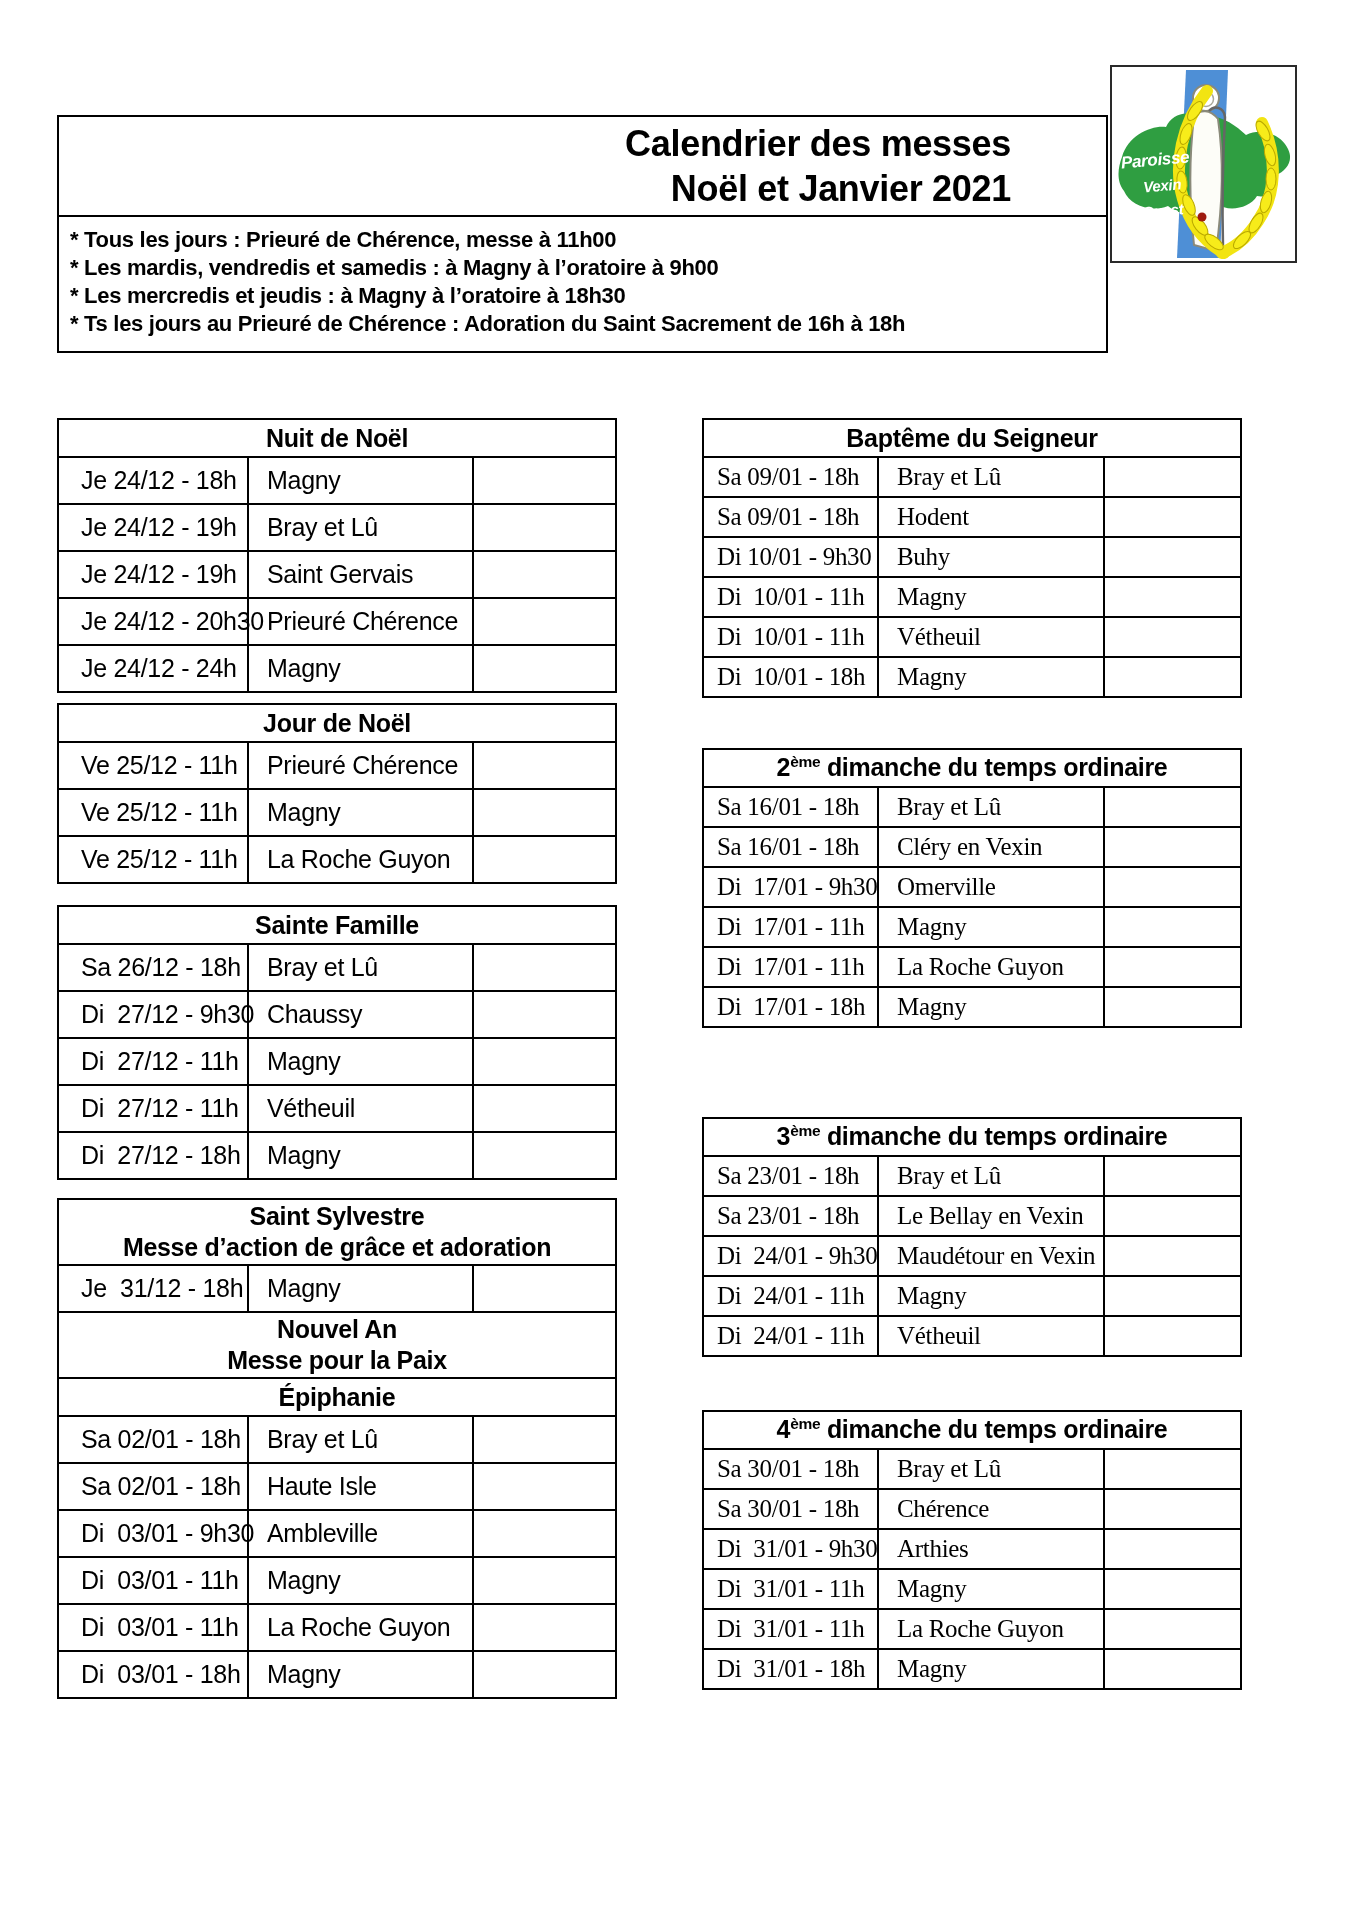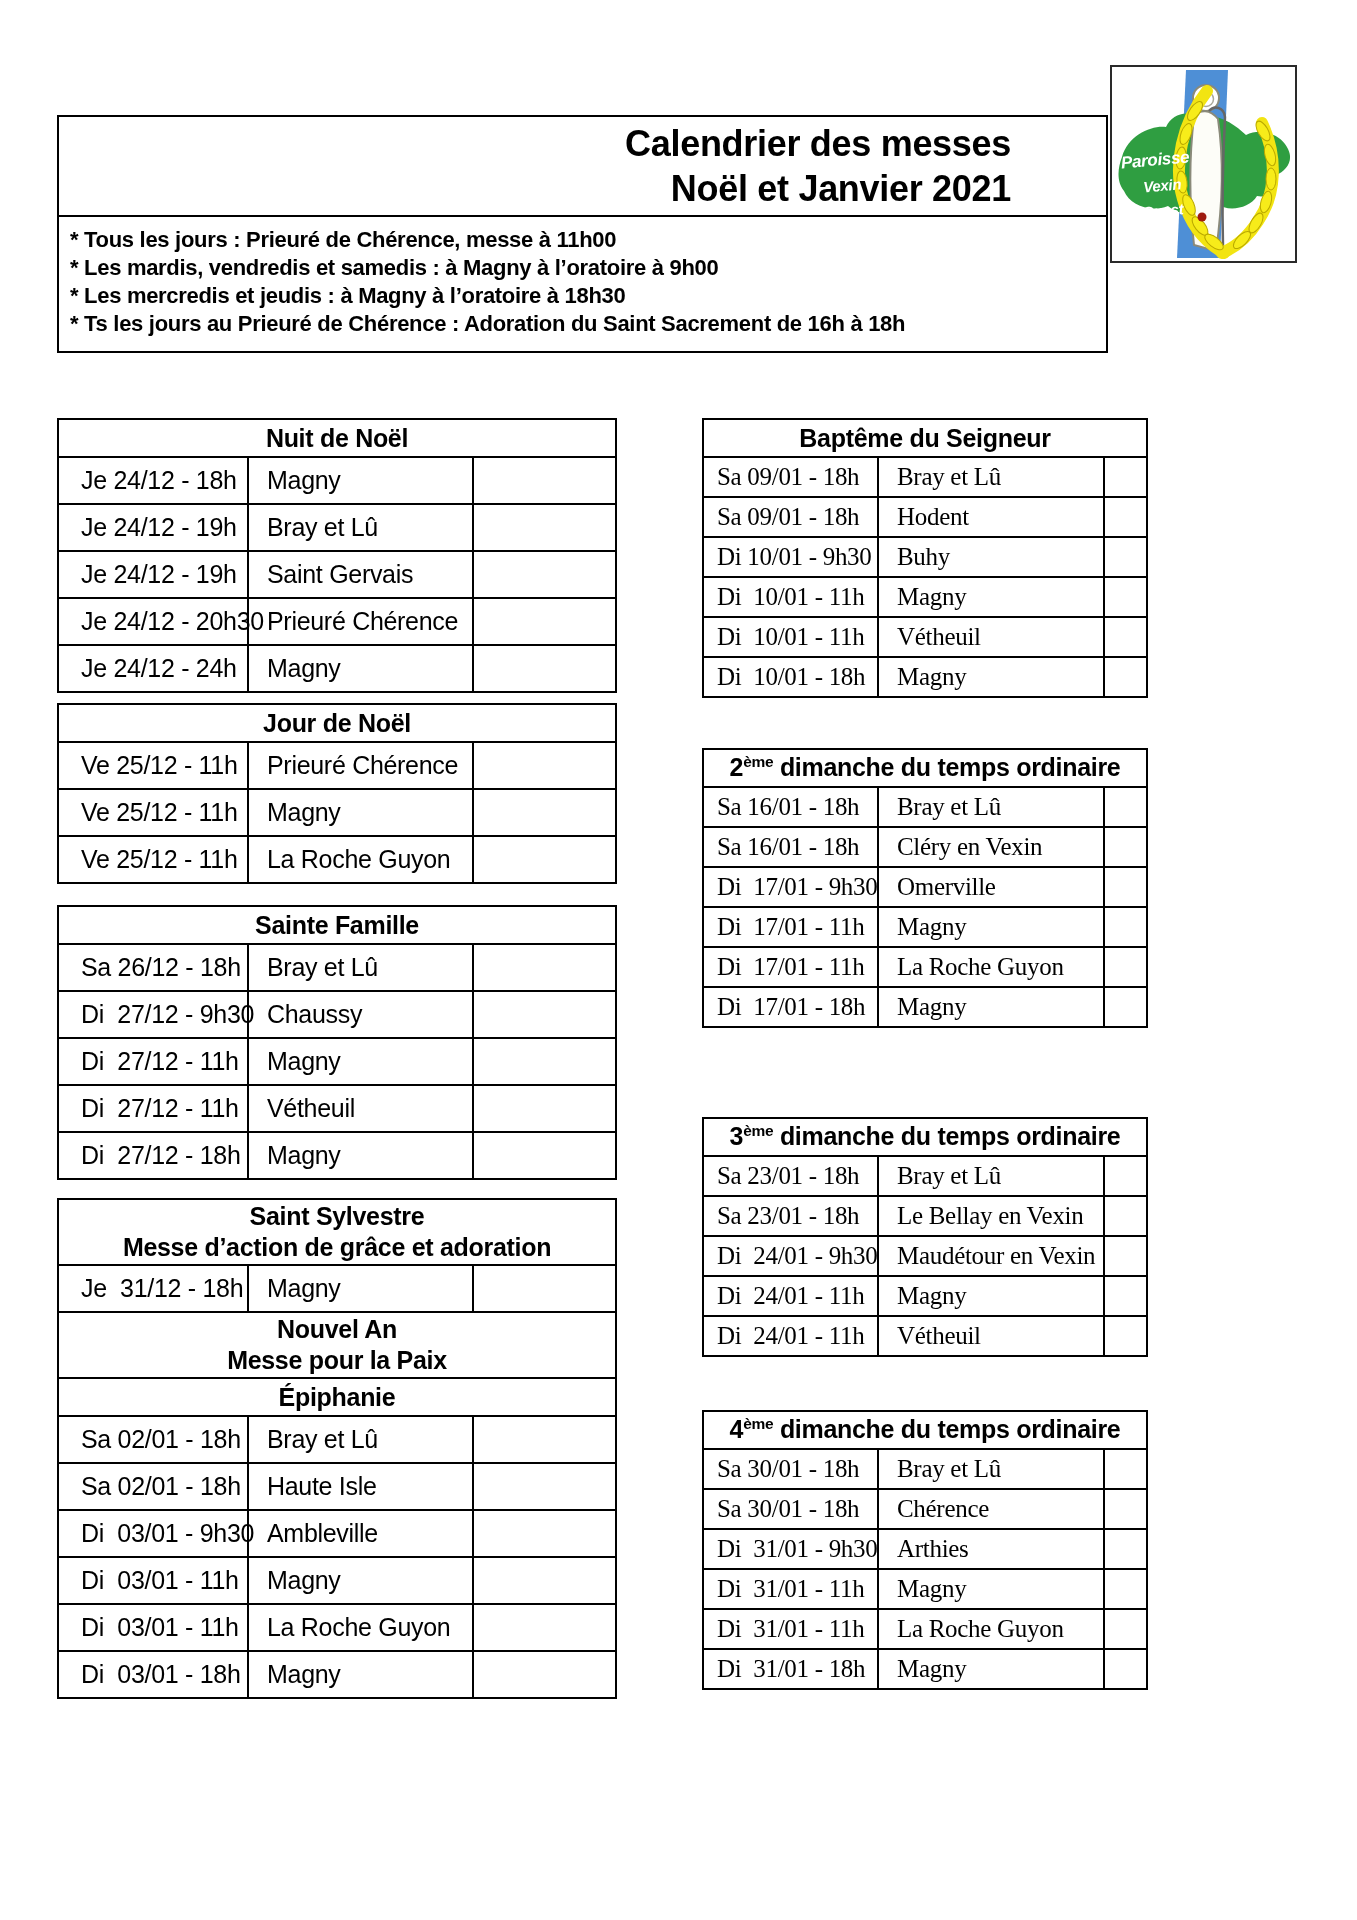--- a/index.html
+++ b/index.html
@@ -26,21 +26,21 @@
   .logo-box { position:absolute; left:1110px; top:65px; width:187px; height:198px; }
   .logo-box svg { display:block; }
   .logo-text { font-family:"Liberation Sans", sans-serif; font-style:italic; font-weight:bold; fill:#ffffff; }
 
   
   table.mtable {
     position:absolute; border-collapse:collapse; table-layout:fixed;
     background:#fff; border:2px solid #000;
   }
   table.left  { left:57px;  width:560px; }
-  table.right { left:702px; width:446px; }
+  table.right { left:702px; width:540px; }
   .mtable th, .mtable td { border:2px solid #000; padding:0; font-size:25px; vertical-align:middle; }
   .mtable tr.r   { height:47px; }
   table.right tr.r { height:40px;font-family:Liberation Serif, serif; }
   .mtable tr.h1  { height:38px;border-radius:9px; }
   .mtable tr.h2  { height:66px; }
   th.ttl { font-weight:bold; text-align:center; }
   th.ttl .tl { line-height:31px; }
   th.ttl sup { font-size:62%; }
   td.dt  { white-space:pre; padding-left:22px; }
   table.right td.dt { padding-left:13px; }

